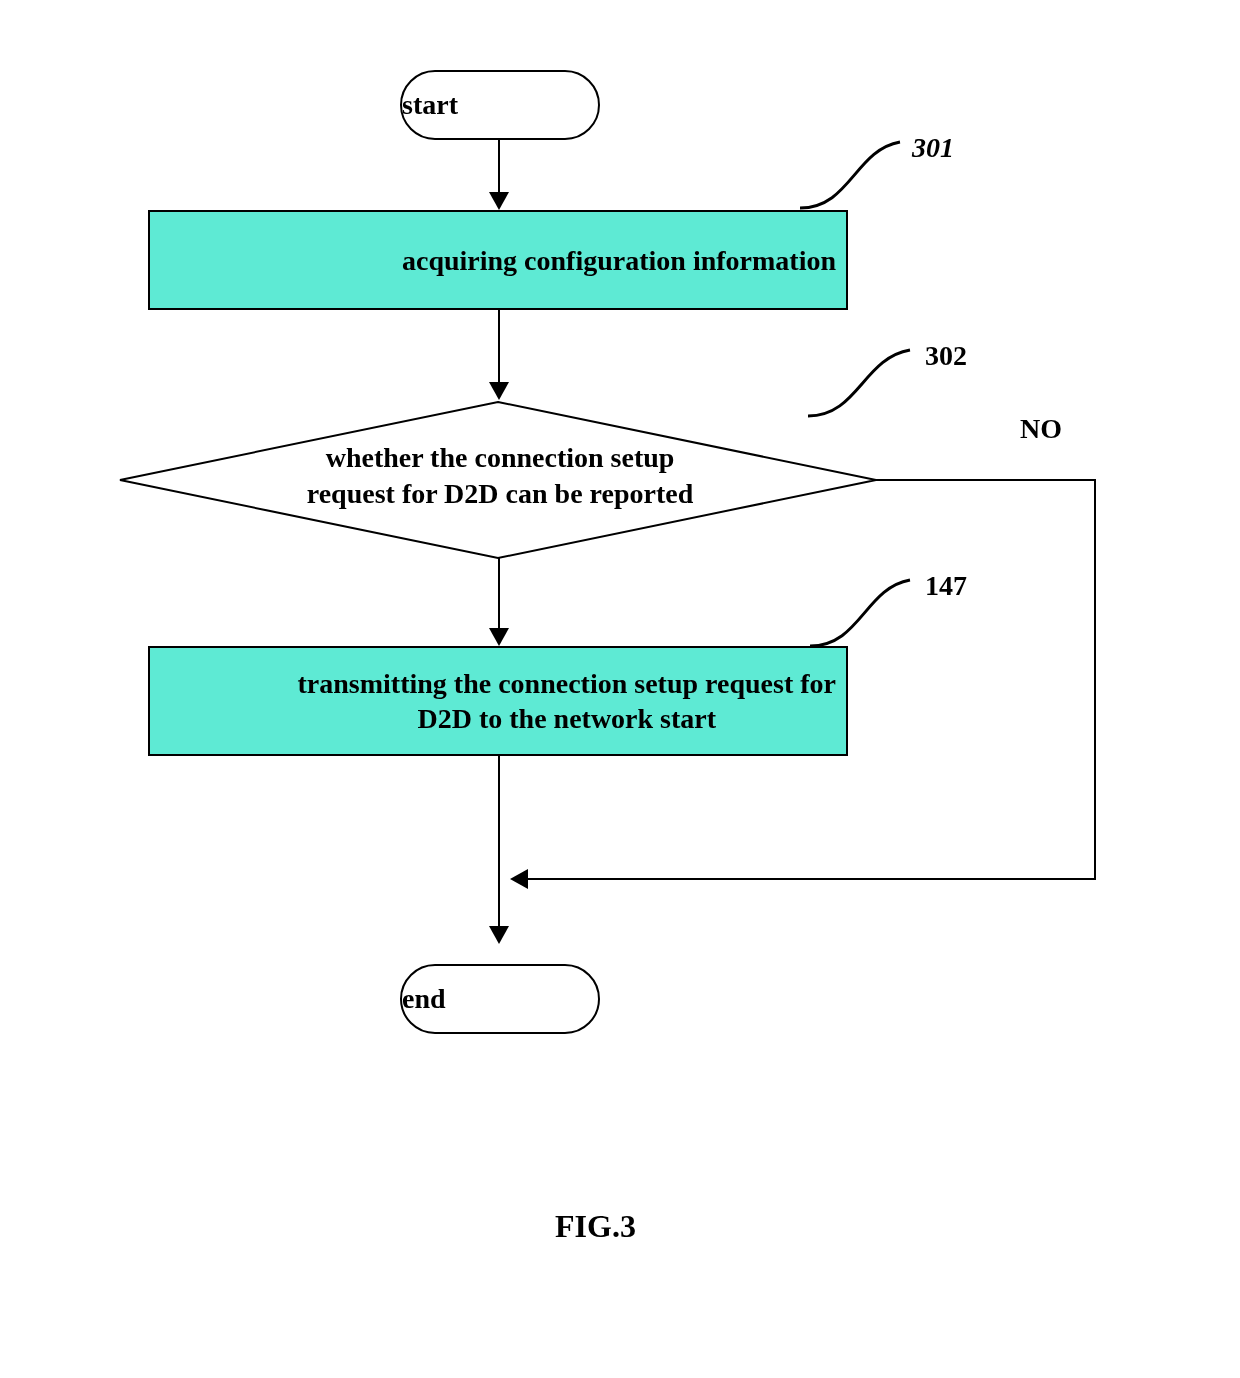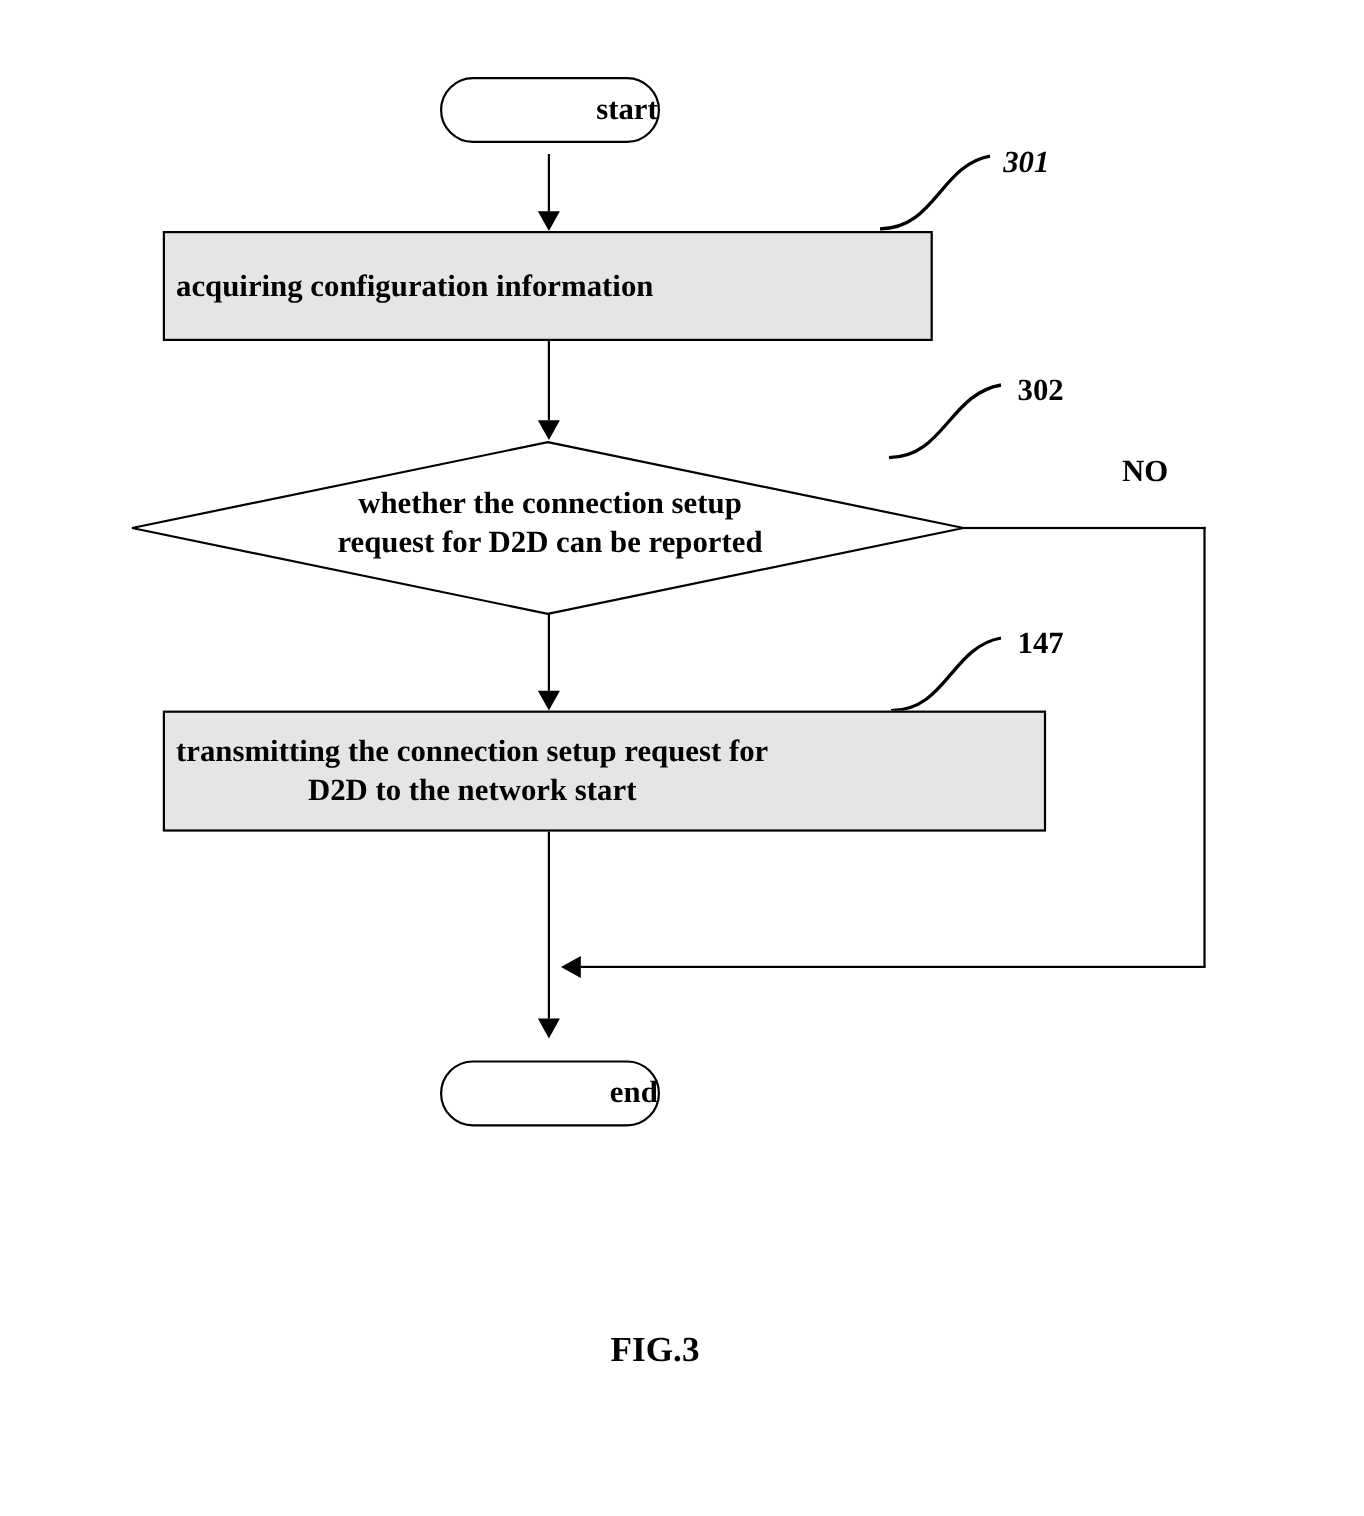--- a/index.html
+++ b/index.html
@@ -13,36 +13,36 @@
     color: #000;
   }
   .canvas {
     position: relative;
     width: 1240px;
     height: 1378px;
   }
   .abs { position: absolute; }
   .terminator {
     width: 200px;
-    height: 60px;
+    height: 70px;
     border: 2px solid #000;
     border-radius: 35px;
     box-sizing: border-box;
     display: flex;
     align-items: center;
-    justify-content: flex-end;
+    justify-content: flex-start;
     background: #fff;
   }
   .process {
     border: 2px solid #000;
     box-sizing: border-box;
-    background: #e5e5e5;
+    background: #5eead4;
     display: flex;
     align-items: center;
-    justify-content: flex-start;
+    justify-content: flex-end;
     text-align: center;
     padding: 6px 10px;
     font-weight: bold;
     line-height: 1.25;
   }
   .label {
     font-weight: bold;
     white-space: pre;
   }
   .fig-caption {
@@ -121,21 +121,21 @@
 
   <div class="abs vline" style="left:498px; top:558px; height:70px;"></div>
   <div class="abs arrow-down" style="left:489px; top:628px;"></div>
   <span class="abs label" style="left:520px; top:604px;margin-top:38px;">YES</span>
 
   <svg class="abs" style="left:810px; top:578px;" width="110" height="70">
     <path d="M0,68 C50,68 55,10 100,2" stroke="#000" stroke-width="3" fill="none"></path>
   </svg>
   <span class="abs label" style="left:925px; top:570px;">147</span>
 
-  <div class="abs process" style="left:148px; top:646px; width:803px; height:110px;">
+  <div class="abs process" style="left:148px; top:646px; width:700px; height:110px;">
     <div>
       <span>transmitting the connection setup request for</span><br>
       <span>D2D to the network start</span>
     </div>
   </div>
 
   <div class="abs vline" style="left:498px; top:756px; height:170px;"></div>
   <div class="abs arrow-down" style="left:489px; top:926px;"></div>
 
   <div class="abs terminator" style="left:400px; top:944px;margin-top:20px;">

